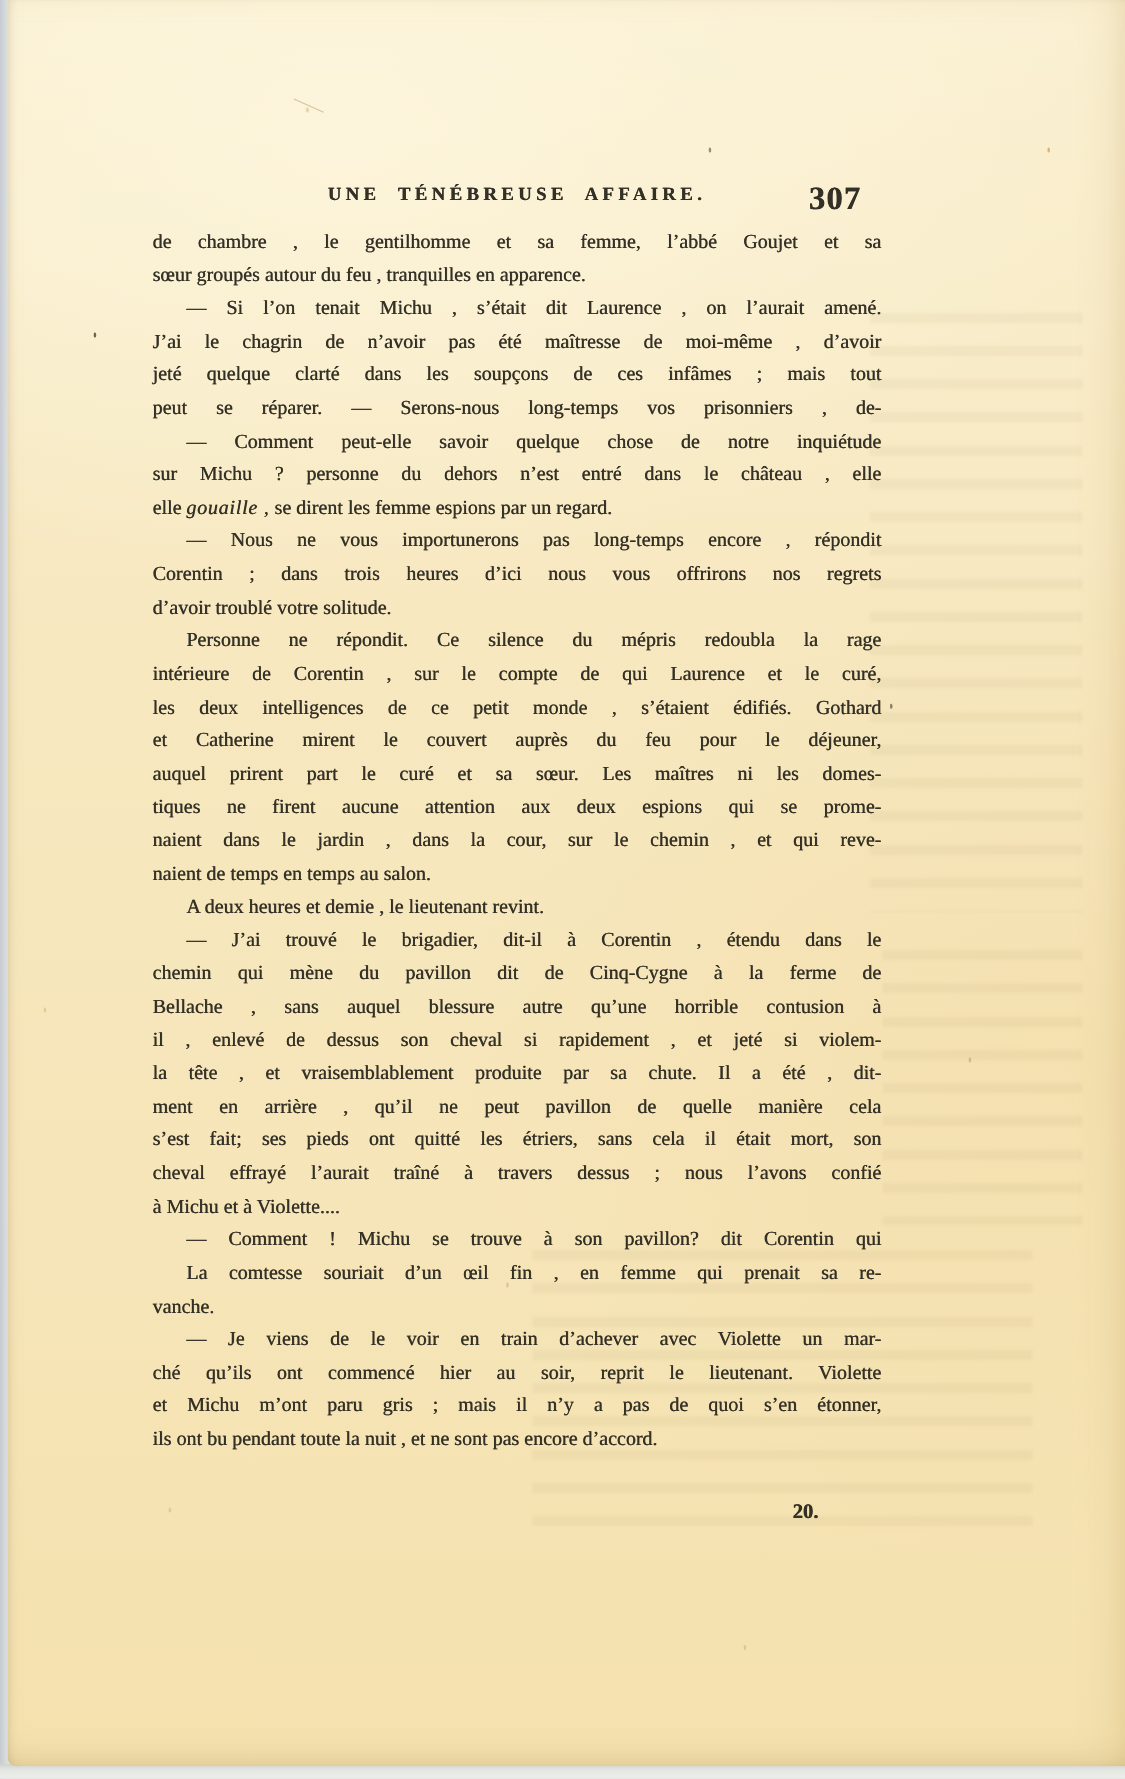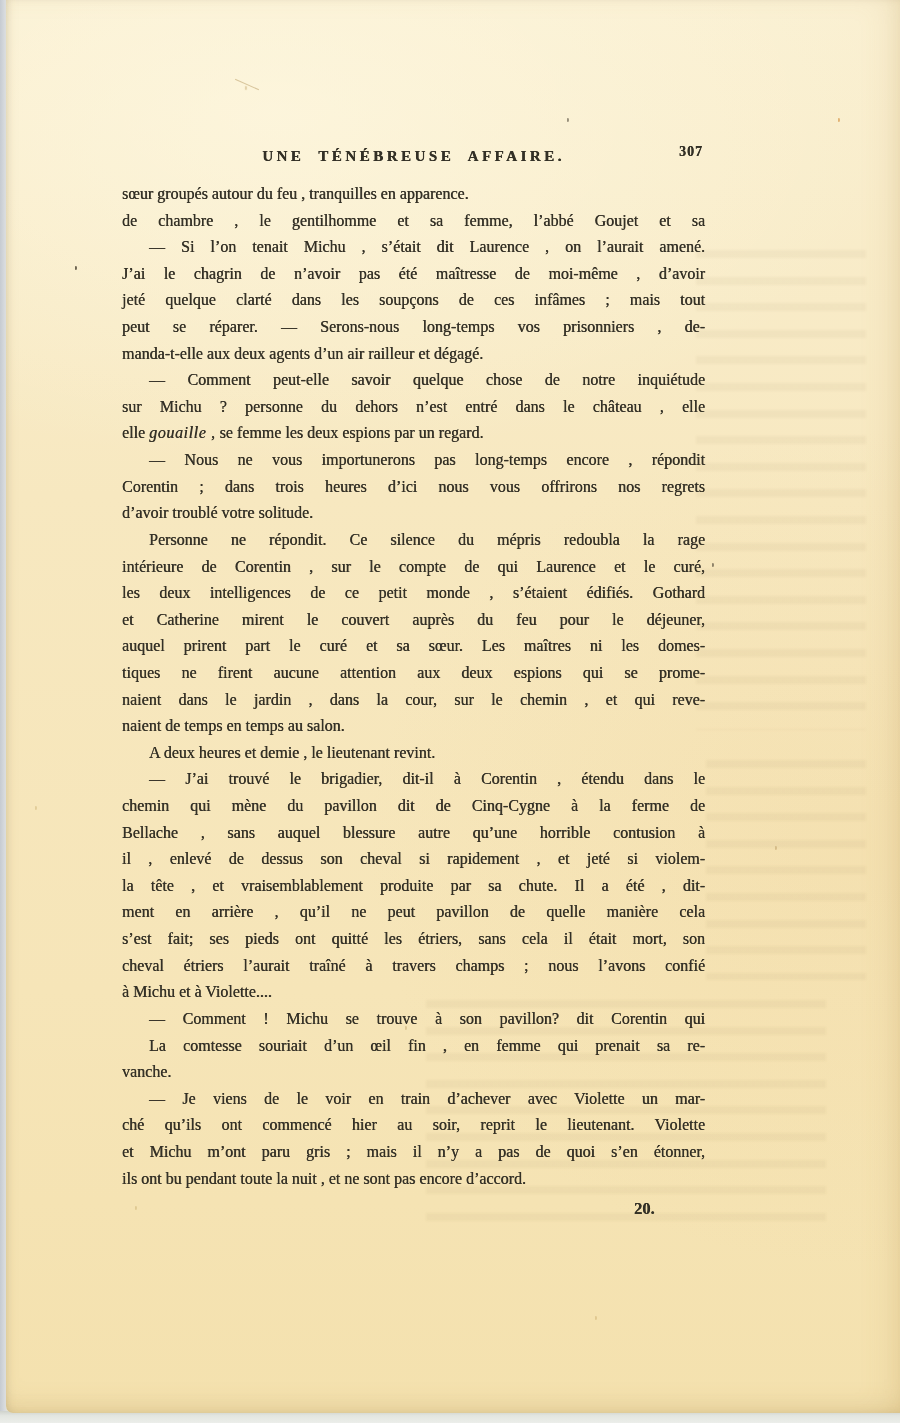--- a/index.html
+++ b/index.html
@@ -45,22 +45,22 @@
     color: var(--ink);
   }
   .running-title {
     position: absolute; left: 0; right: 0; top: 2px;
     text-align: center;
     font-size: 15px; font-weight: bold;
     letter-spacing: 3.5px; word-spacing: 7px;
     text-shadow: 0.3px 0 0 currentColor;
   }
   .page-number {
-    position: absolute; right: 2px; top: -2px;
-    font-size: 14px; font-weight: bold; letter-spacing: 1px;
+    position: absolute; right: 16px; top: -2px;
+    font-size: 26px; font-weight: bold; letter-spacing: 1px;
     text-shadow: 0.3px 0 0 currentColor;
   }
   .text-block {
     position: absolute; left: 116px; top: 181px; width: 583px;
     color: var(--ink);
     font-size: 16px;
     line-height: 26.62px;
     text-shadow: 0.35px 0 0 rgba(45,40,30,0.85);
   }
   .line {
@@ -118,50 +118,49 @@
   <div class="edge-bottom"></div>
 
   <div class="paper">
     <div class="header">
       <span class="running-title">UNE TÉNÉBREUSE AFFAIRE.</span>
       <span class="page-number">307</span>
     </div>
 
     <div class="text-block">
 
-    <div class="line end"><span>sœur groupés autour du feu , tranquilles en apparence.</span></div>
-        <div class="line"><span>de chambre , le gentilhomme et sa femme, l’abbé Goujet et sa</span></div>
+    <div class="line"><span>de chambre , le gentilhomme et sa femme, l’abbé Goujet et sa</span></div>
+        <div class="line end"><span>sœur groupés autour du feu , tranquilles en apparence.</span></div>
         <div class="line indent"><span>— Si l’on tenait Michu , s’était dit Laurence , on l’aurait amené.</span></div>
         <div class="line"><span>J’ai le chagrin de n’avoir pas été maîtresse de moi-même , d’avoir</span></div>
         <div class="line"><span>jeté quelque clarté dans les soupçons de ces infâmes ; mais tout</span></div>
         <div class="line"><span>peut se réparer. — Serons-nous long-temps vos prisonniers , de-</span></div>
-        <div class="line end"><span>manda-t-elle aux deux agents d’un air railleur et dégagé.</span></div>
         <div class="line indent"><span>— Comment peut-elle savoir quelque chose de notre inquiétude</span></div>
         <div class="line"><span>sur Michu ? personne du dehors n’est entré dans le château , elle</span></div>
-        <div class="line end"><span>elle </span><span class="it">gouaille ,</span><span> se femme les deux espions par un regard.</span></div>
+        <div class="line end"><span>elle </span><span class="it">gouaille ,</span><span> se dirent les femme espions par un regard.</span></div>
         <div class="line indent"><span>— Nous ne vous importunerons pas long-temps encore , répondit</span></div>
         <div class="line"><span>Corentin ; dans trois heures d’ici nous vous offrirons nos regrets</span></div>
         <div class="line end"><span>d’avoir troublé votre solitude.</span></div>
         <div class="line indent"><span>Personne ne répondit. Ce silence du mépris redoubla la rage</span></div>
         <div class="line"><span>intérieure de Corentin , sur le compte de qui Laurence et le curé,</span></div>
         <div class="line"><span>les deux intelligences de ce petit monde , s’étaient édifiés. Gothard</span></div>
         <div class="line"><span>et Catherine mirent le couvert auprès du feu pour le déjeuner,</span></div>
         <div class="line"><span>auquel prirent part le curé et sa sœur. Les maîtres ni les domes-</span></div>
         <div class="line"><span>tiques ne firent aucune attention aux deux espions qui se prome-</span></div>
         <div class="line"><span>naient dans le jardin , dans la cour, sur le chemin , et qui reve-</span></div>
         <div class="line end"><span>naient de temps en temps au salon.</span></div>
         <div class="line indent end"><span>A deux heures et demie , le lieutenant revint.</span></div>
         <div class="line indent"><span>— J’ai trouvé le brigadier, dit-il à Corentin , étendu dans le</span></div>
         <div class="line"><span>chemin qui mène du pavillon dit de Cinq-Cygne à la ferme de</span></div>
         <div class="line"><span>Bellache , sans auquel blessure autre qu’une horrible contusion à</span></div>
         <div class="line"><span>il , enlevé de dessus son cheval si rapidement , et jeté si violem-</span></div>
         <div class="line"><span>la tête , et vraisemblablement produite par sa chute. Il a été , dit-</span></div>
         <div class="line"><span>ment en arrière , qu’il ne peut pavillon de quelle manière cela</span></div>
         <div class="line"><span>s’est fait; ses pieds ont quitté les étriers, sans cela il était mort, son</span></div>
-        <div class="line"><span>cheval étriers l’aurait traîné à travers champs ; nous l’avons confié</span></div>
+        <div class="line"><span>cheval effrayé l’aurait traîné à travers dessus ; nous l’avons confié</span></div>
         <div class="line end"><span>à Michu et à Violette....</span></div>
         <div class="line indent"><span>— Comment ! Michu se trouve à son pavillon? dit Corentin qui</span></div>
         <div class="line indent"><span>La comtesse souriait d’un œil fin , en femme qui prenait sa re-</span></div>
         <div class="line end"><span>vanche.</span></div>
         <div class="line indent"><span>— Je viens de le voir en train d’achever avec Violette un mar-</span></div>
         <div class="line"><span>ché qu’ils ont commencé hier au soir, reprit le lieutenant. Violette</span></div>
         <div class="line"><span>et Michu m’ont paru gris ; mais il n’y a pas de quoi s’en étonner,</span></div>
         <div class="line end"><span>ils ont bu pendant toute la nuit , et ne sont pas encore d’accord.</span></div>
       </div>
 

